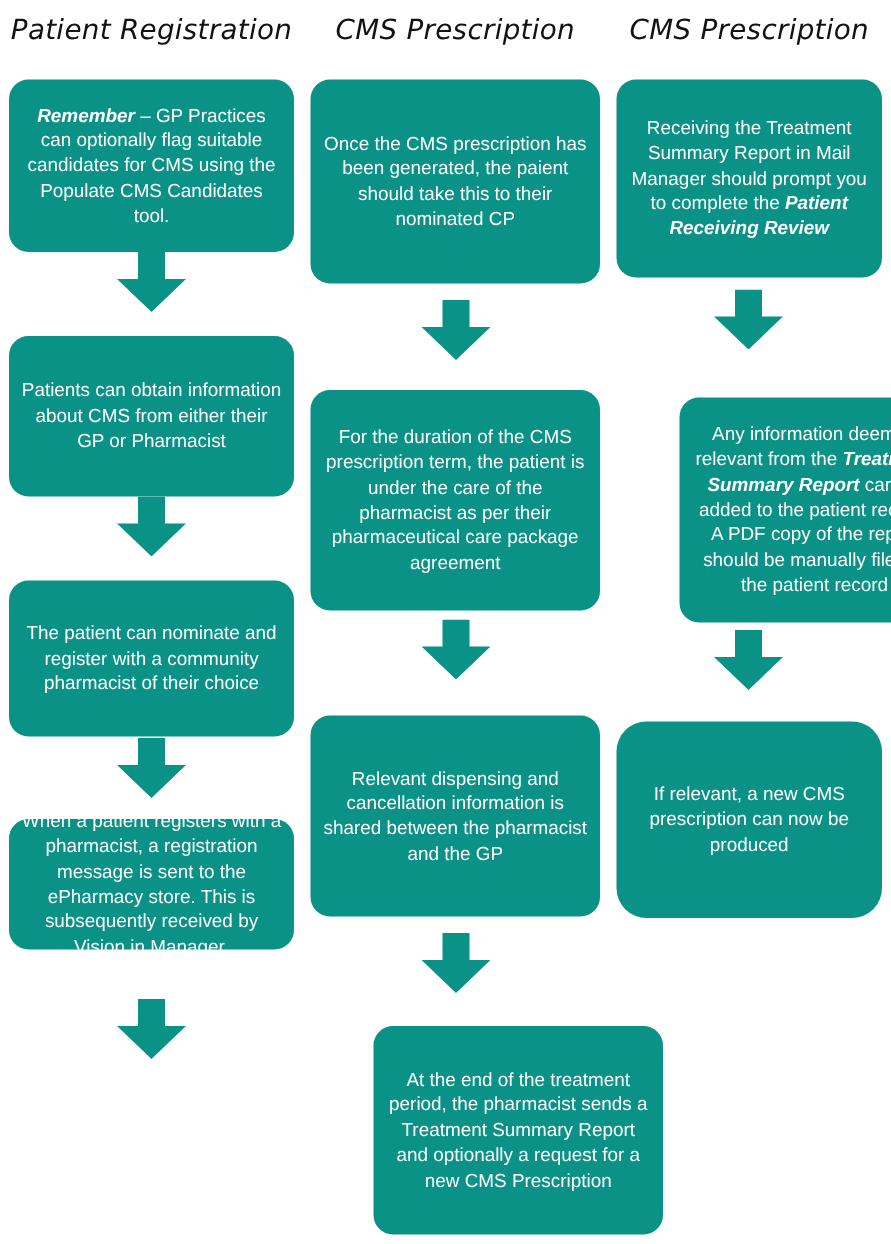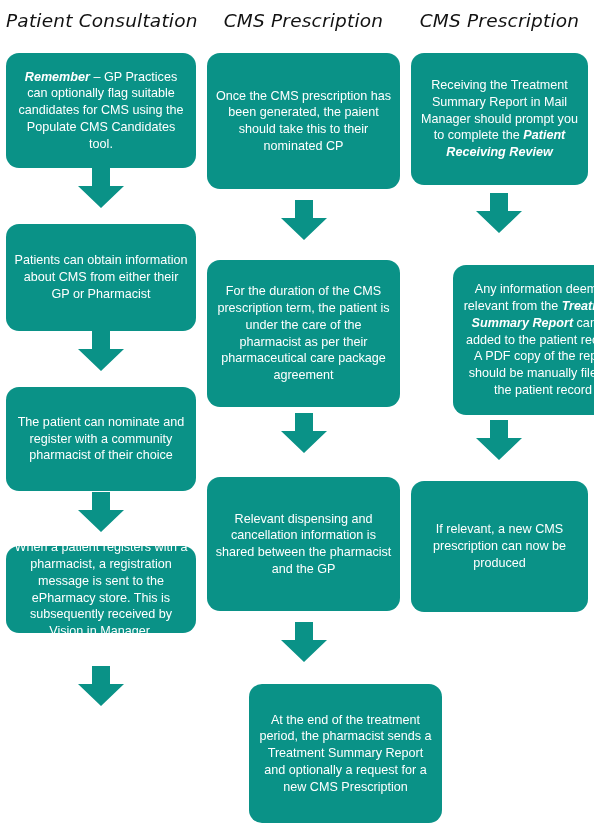--- a/index.html
+++ b/index.html
@@ -77,21 +77,21 @@
     width: 100%;
     height: 100%;
   }
 </style>
 </head>
 <body>
 
 <div class="flow-canvas">
 
   <div class="column" style="left:6px; width:190px;">
-    <div class="col-heading">Patient Consultation</div>
+    <div class="col-heading">Patient Registration</div>
   </div>
 
   <div class="node" style="left:6px; top:53px; width:190px; height:115px;">
     <div class="node-text"><b>Remember</b> – GP Practices can optionally flag suitable candidates for CMS using the Populate CMS Candidates tool.</div>
   </div>
 
   <div class="arrow" style="left:78px; top:168px; width:46px; height:40px;">
     <svg viewBox="0 0 46 40" preserveAspectRatio="none" aria-hidden="true">
       <polygon points="14,0 32,0 32,18 46,18 23,40 0,18 14,18" fill="#0a9287"></polygon>
     </svg>
@@ -183,17 +183,17 @@
   <div class="node" style="left:411px; top:265px; width:180px; height:150px;margin-left:42px;">
     <div class="node-text">Any information deemed relevant from the <b>Treatment Summary Report</b> can be added to the patient record. A PDF copy of the report should be manually filed in the patient record</div>
   </div>
 
   <div class="arrow" style="left:476px; top:420px; width:46px; height:40px;">
     <svg viewBox="0 0 46 40" preserveAspectRatio="none" aria-hidden="true">
       <polygon points="14,0 32,0 32,18 46,18 23,40 0,18 14,18" fill="#0a9287"></polygon>
     </svg>
   </div>
 
-  <div class="node" style="left:411px; top:481px; width:177px; height:131px;">
+  <div class="node" style="left:411px; top:481px; width:177px; height:131px;border-radius:20px;">
     <div class="node-text">If relevant, a new CMS prescription can now be produced</div>
   </div>
 
 </div>
 
 </body></html>

